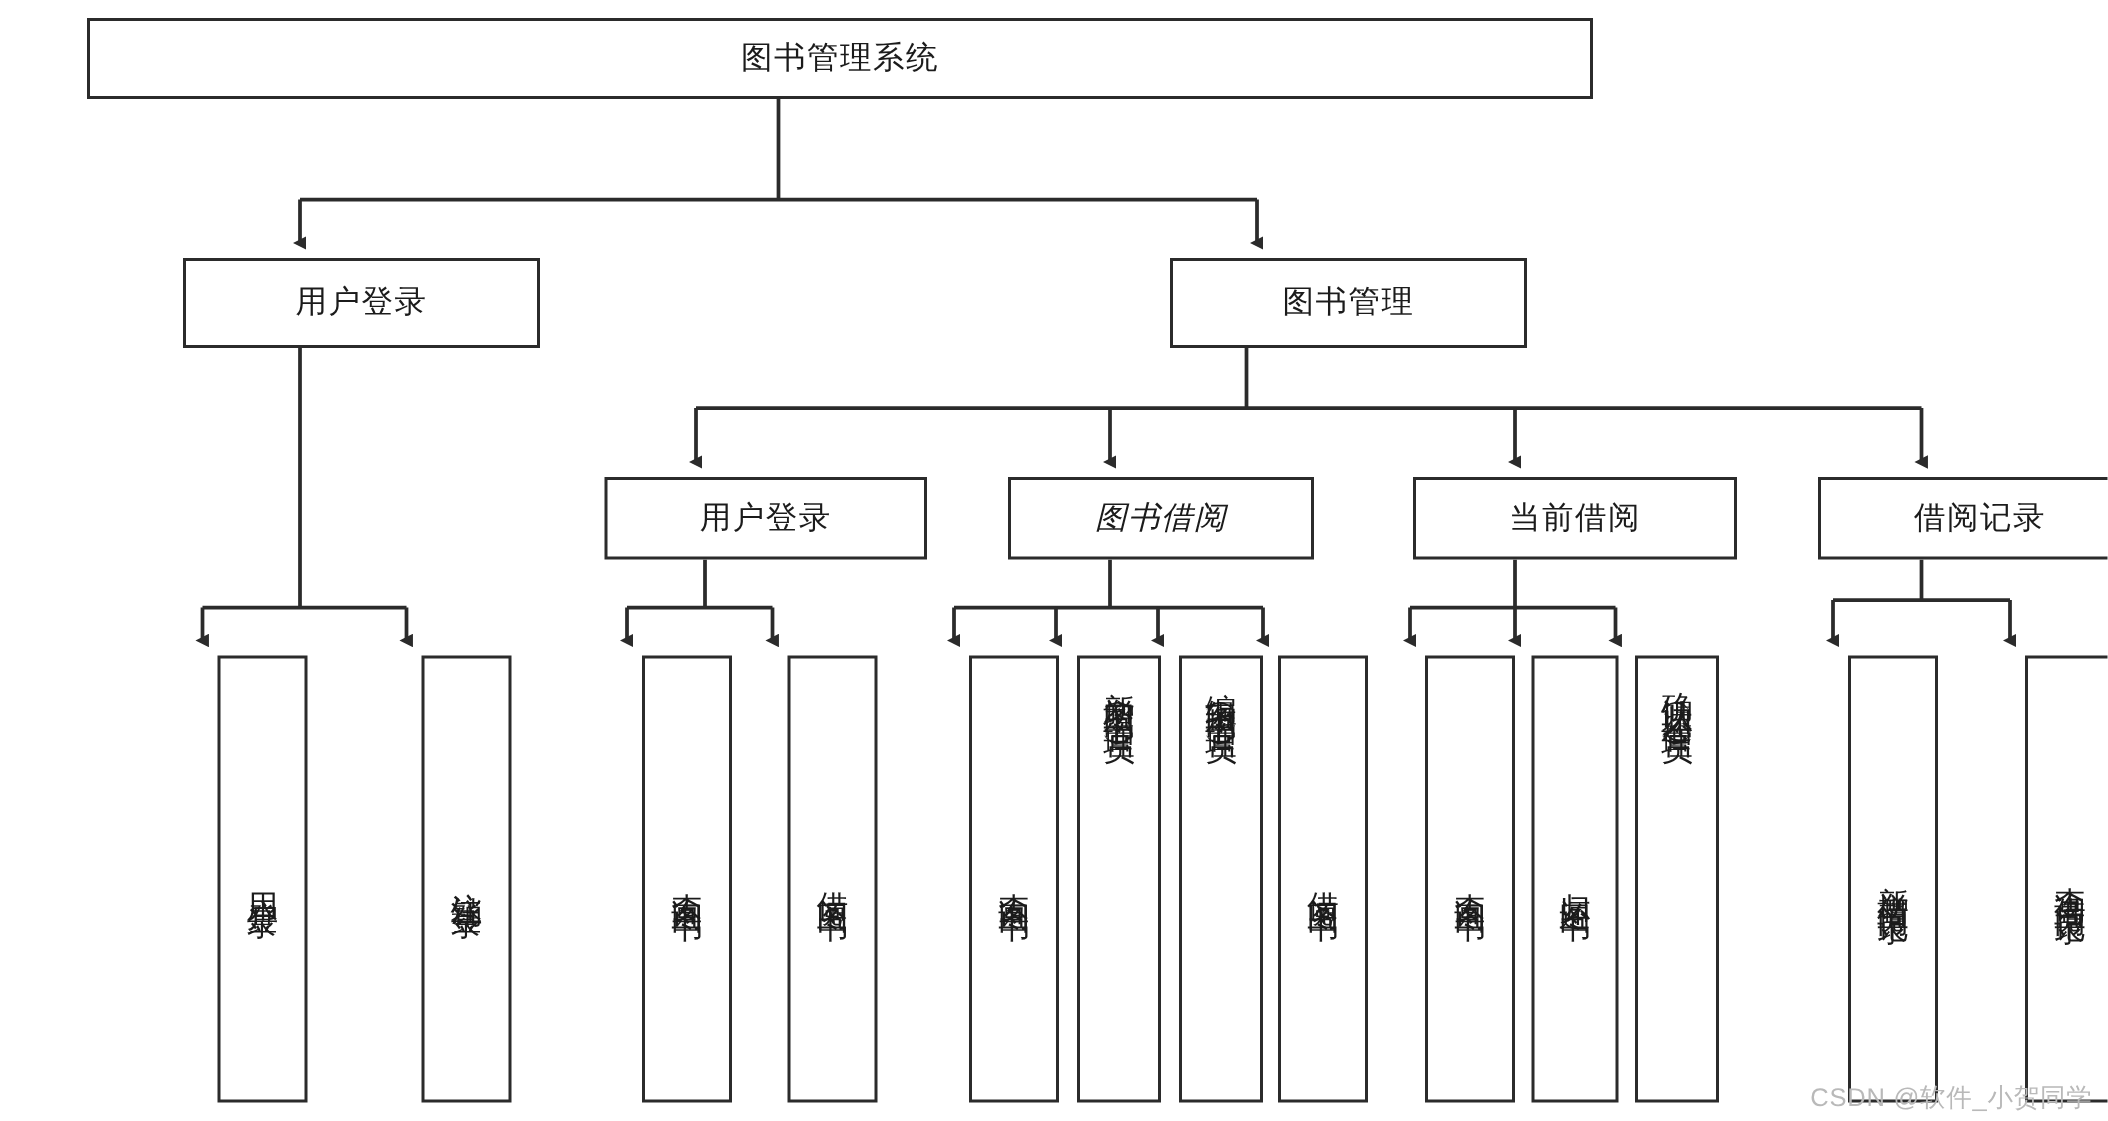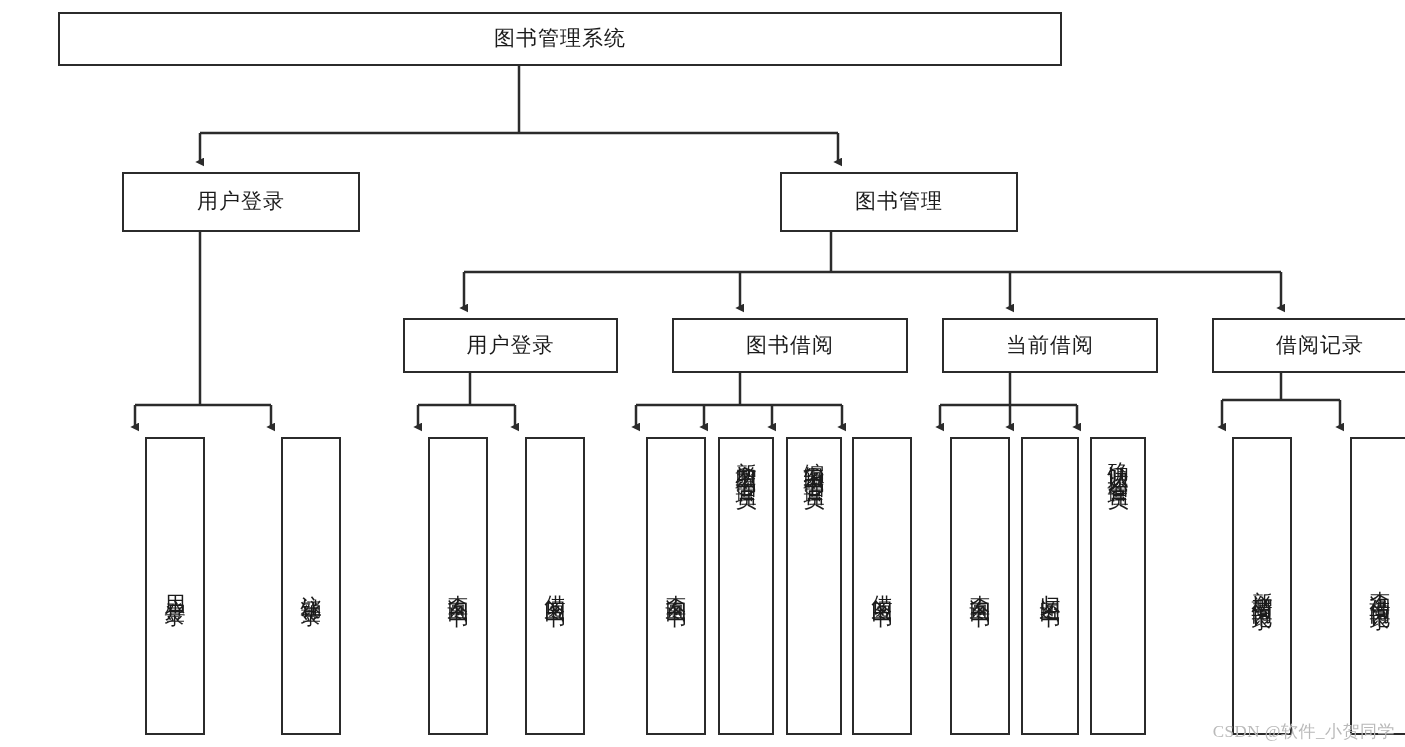--- a/index.html
+++ b/index.html
@@ -63,21 +63,21 @@
     padding-top: 0;
   }
   #watermark {
     position: absolute;
     right: 10px;
     bottom: 4px;
     font-size: 17px;
     color: #b9b9b9;
     letter-spacing: 0.5px;
     white-space: nowrap;
-    font-family: Liberation Serif, serif;
+    font-family: Liberation Sans, sans-serif;
   }
 </style>
 </head>
 <body>
 
 <div id="diagram-root">
 
   <svg class="edges" viewBox="0 0 1405 747" xmlns="http://www.w3.org/2000/svg">
     <defs>
       <marker id="arrowhead" markerWidth="9" markerHeight="9" refX="4.5" refY="4.3" orient="auto" markerUnits="userSpaceOnUse">
@@ -136,21 +136,21 @@
   <div class="node horizontal" style="left:82px; top:172px; width:238px; height:60px;">
     <span class="node-label">用户登录</span>
   </div>
   <div class="node horizontal" style="left:740px; top:172px; width:238px; height:60px;">
     <span class="node-label">图书管理</span>
   </div>
 
   <div class="node horizontal" style="left:363px; top:318px; width:215px; height:55px;">
     <span class="node-label">用户登录</span>
   </div>
-  <div class="node horizontal" style="left:632px; top:318px; width:236px; height:55px;">
+  <div class="node horizontal" style="left:632px; top:318px; width:204px; height:55px;font-style:italic;">
     <span class="node-label">图书借阅</span>
   </div>
   <div class="node horizontal" style="left:1172px; top:318px; width:216px; height:55px;">
     <span class="node-label">借阅记录</span>
   </div>
   <div class="node horizontal" style="left:902px; top:318px; width:216px; height:55px;">
     <span class="node-label">当前借阅</span>
   </div>
 
   <div class="node vertical centered" style="left:105px; top:437px; width:60px; height:298px;">

